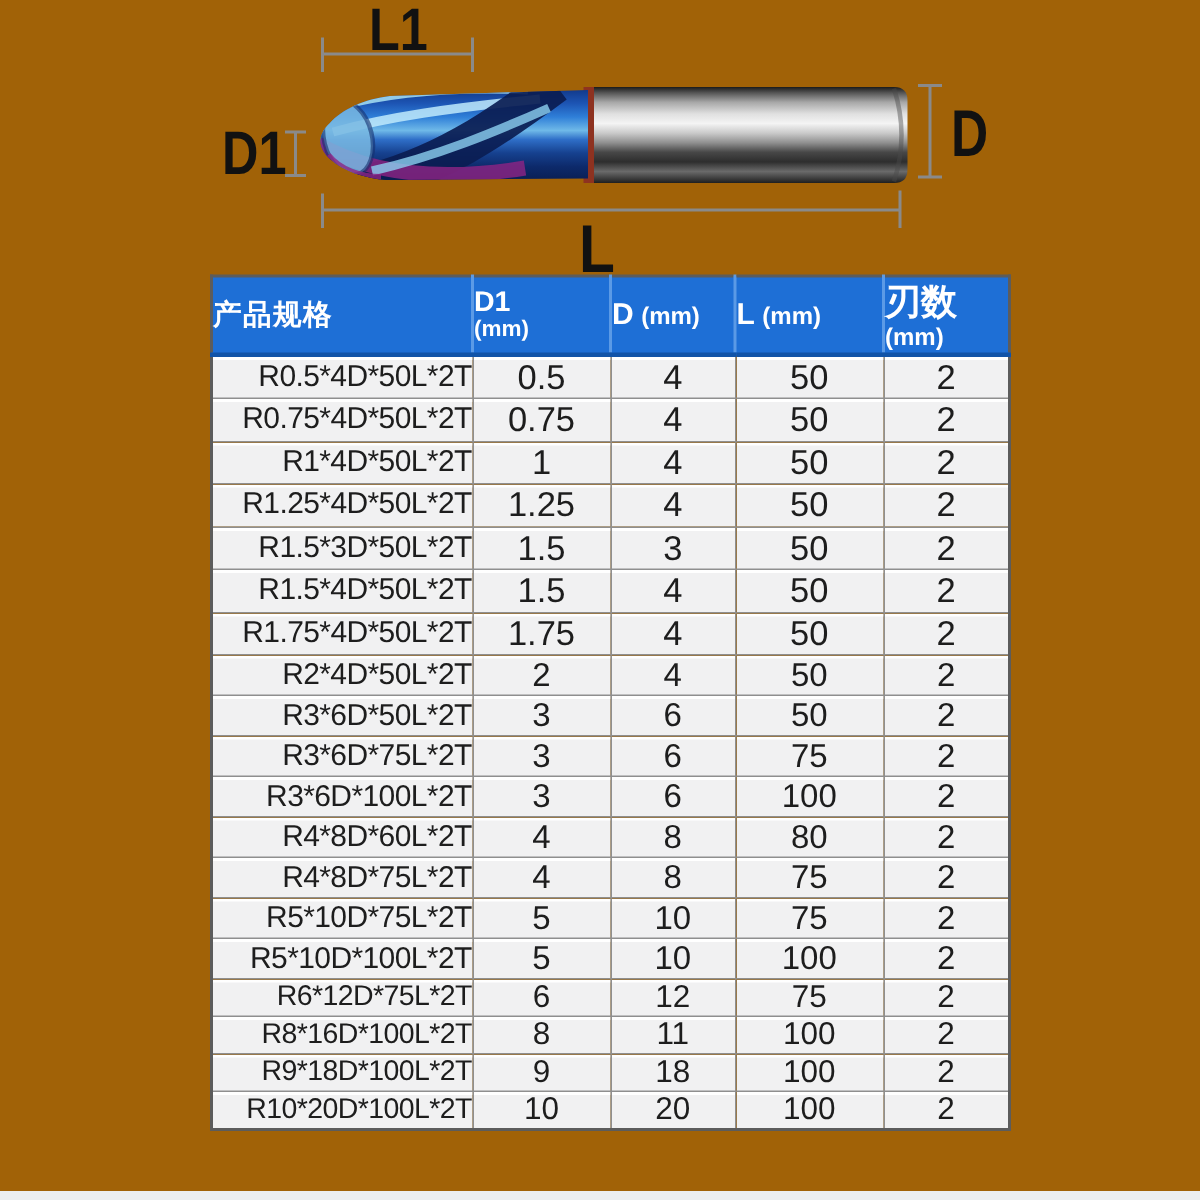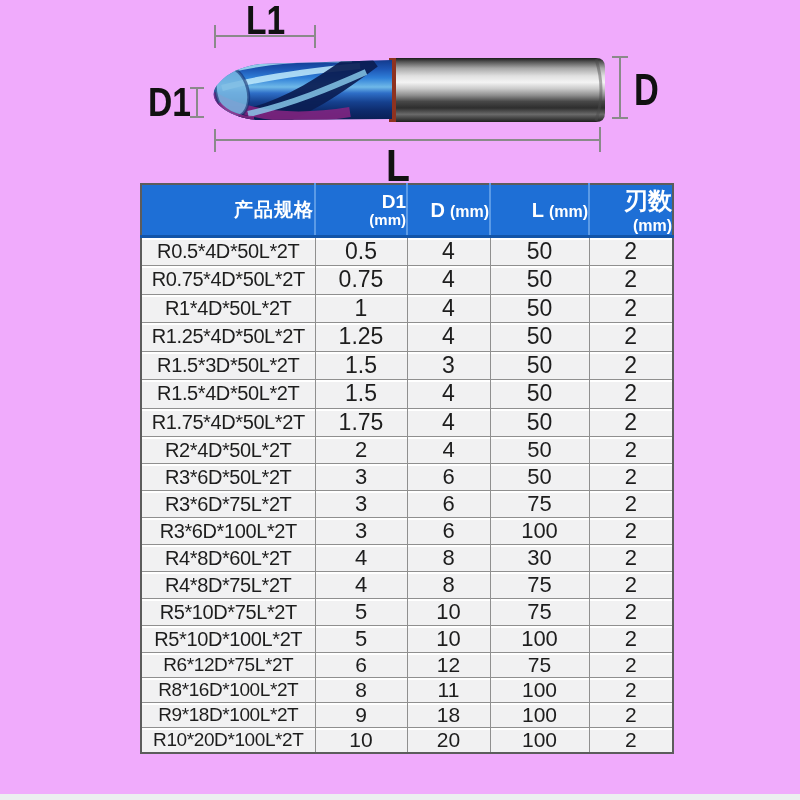--- a/index.html
+++ b/index.html
@@ -1,20 +1,20 @@
 <!DOCTYPE html>
 <html style="--header-bg: #1e6fd6; --header-text: #ffffff; --header-divider: #5b9ae6; --header-underline: #1254a8; --row-bg: #f1f1f2; --grid-line: #8f8f8f; --table-border: #5c5c5c; --dim-line: #8a8a8a; --label-text: #111111; --flute-blue: #2f7fd8; --flute-magenta: #a43095; --flute-cyan: #aadcf2; --coating-transition-red: #8e3220; --shank-gray: #c9c9c9;"><head>
 <meta charset="utf-8">
 <style>
   html,body{margin:0;padding:0;}
   body{
     width:800px;height:800px;background:#ffffff;overflow:hidden;
     font-family:"Liberation Sans","DejaVu Sans",sans-serif;
   }
-  .stage{position:relative;width:800px;height:800px;background:#f0abfc;}
+  .stage{position:relative;width:800px;height:800px;background:#a16207;}
 
   
   .diagram{position:absolute;left:0;top:0;width:800px;height:183px;}
   .diagram svg{position:absolute;left:0;top:0;}
   .dim-lbl{
     position:absolute;color:var(--label-text,#111);font-weight:700;line-height:1;
     transform-origin:left top;white-space:nowrap;
   }
   .lbl-l1{left:246px;top:0px;font-size:40px;transform:scaleX(.84);}
   .lbl-d1{left:148px;top:82px;font-size:41px;transform:scaleX(.82);}
@@ -22,41 +22,41 @@
   .lbl-l{left:386px;top:143px;font-size:45px;transform:scaleX(.87);}
 
   
   table.spec{
     position:absolute;left:140px;top:183px;width:532px;
     border-collapse:collapse;table-layout:fixed;
     border:2px solid var(--table-border,#5c5c5c);
   }
   table.spec th{
     background:var(--header-bg,#1e6fd6);color:var(--header-text,#fff);
-    font-weight:700;text-align:right;vertical-align:middle;
+    font-weight:700;text-align:left;vertical-align:middle;
     height:45px;padding:0;
     border-bottom:3px solid var(--header-underline,#1254a8);
   }
   table.spec th + th{border-left:2px solid var(--header-divider,#5b9ae6);}
   .h-cn{font-size:19px;letter-spacing:1px;}
   .h-main{font-size:20px;}
   .h-main-sm{font-size:24px;}
   .h-unit{font-size:16px;}
   .h-gap{margin-left:5px;}
   .h-stack{display:block;line-height:1.05;}
   .h-stack .h-main{font-size:19px;}
   .h-stack .h-unit{font-size:15px;}
 
   table.spec td{
     background:var(--row-bg,#f1f1f2);color:#1d1d1d;
     border:1px solid var(--grid-line,#8f8f8f);
     box-shadow:inset 0 2px 0 #ffffff;
     padding:0;vertical-align:middle;overflow:hidden;white-space:nowrap;
   }
-  td.c-spec{text-align:center;padding-left:7px;letter-spacing:-0.4px;font-size:20px;}
+  td.c-spec{text-align:right;padding-left:7px;letter-spacing:-0.4px;font-size:20px;}
   td.c-num{text-align:center;font-size:23px;}
   tbody tr{height:28.5px;}
   tbody tr:nth-child(n+8){height:25px;}
   tbody tr:nth-child(n+8) td.c-spec{font-size:20px;}
   tbody tr:nth-child(n+8) td.c-num{font-size:22px;}
   tbody tr:nth-child(n+16){height:24.2px;}
   tbody tr:nth-child(n+16) td.c-spec{font-size:19px;}
   tbody tr:nth-child(n+16) td.c-num{font-size:21px;}
 
   .bottom-strip{position:absolute;left:0;top:794px;width:800px;height:6px;background:#eceef0;}
@@ -254,21 +254,21 @@
           <td class="c-spec">R3*6D*100L*2T</td>
           <td class="c-num">3</td>
           <td class="c-num">6</td>
           <td class="c-num">100</td>
           <td class="c-num">2</td>
         </tr>
         <tr>
           <td class="c-spec">R4*8D*60L*2T</td>
           <td class="c-num">4</td>
           <td class="c-num">8</td>
-          <td class="c-num">30</td>
+          <td class="c-num">80</td>
           <td class="c-num">2</td>
         </tr>
         <tr>
           <td class="c-spec">R4*8D*75L*2T</td>
           <td class="c-num">4</td>
           <td class="c-num">8</td>
           <td class="c-num">75</td>
           <td class="c-num">2</td>
         </tr>
         <tr>

